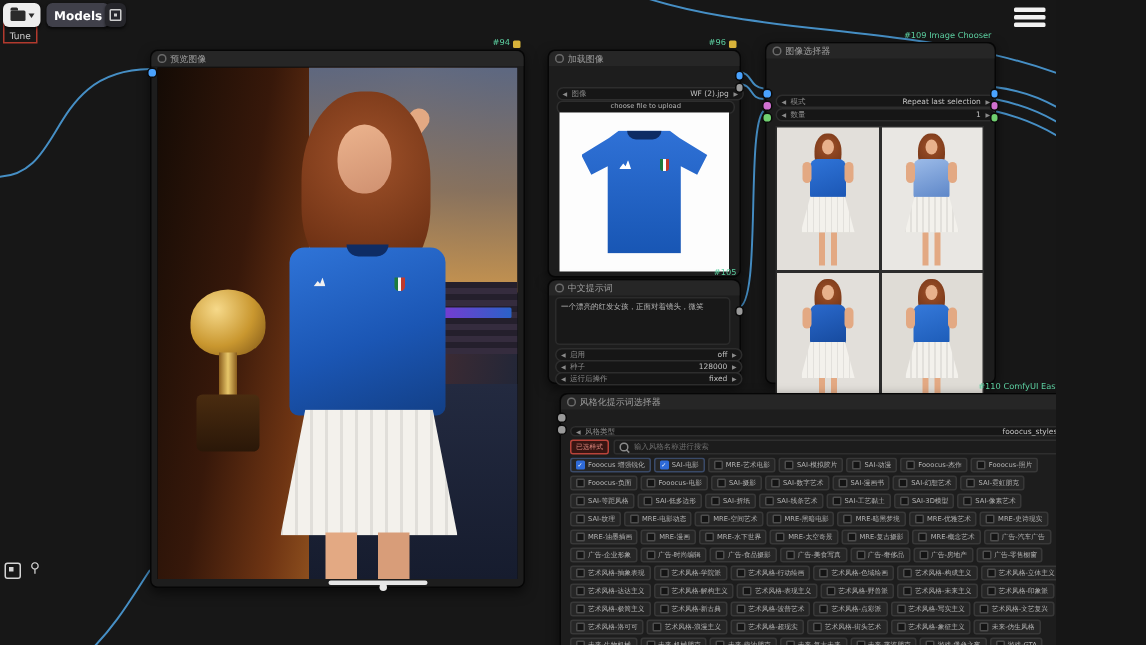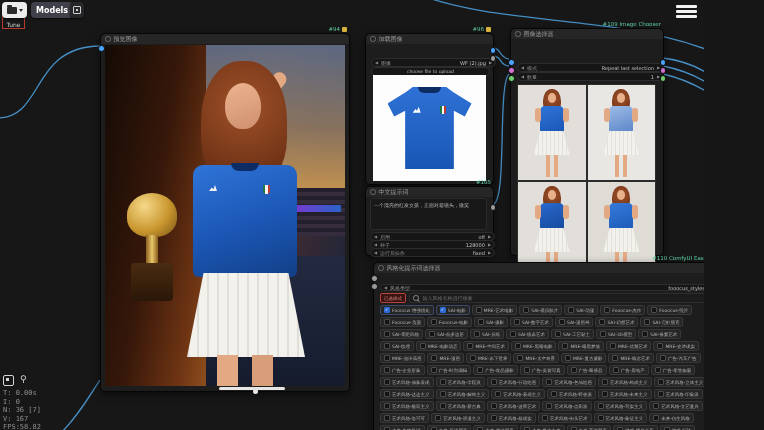--- a/index.html
+++ b/index.html
@@ -666,22 +666,15 @@
           <span>游戏-GTA</span>
         </div>
       </div>
   </div>
 
   <div class="hud">
     <div class="hud-icons">
       <span class="frame-icon"></span>
       <span class="anchor-icon">⚲</span>
     </div>
-    <div class="hud-lines">
-      <div>T: 0.00s</div>
-      <div>I: 0</div>
-      <div>N: 36 [7]</div>
-      <div>V: 167</div>
-      <div>FPS:58.82</div>
-    </div>
   </div>
 
 </div>
 
 </body></html>

